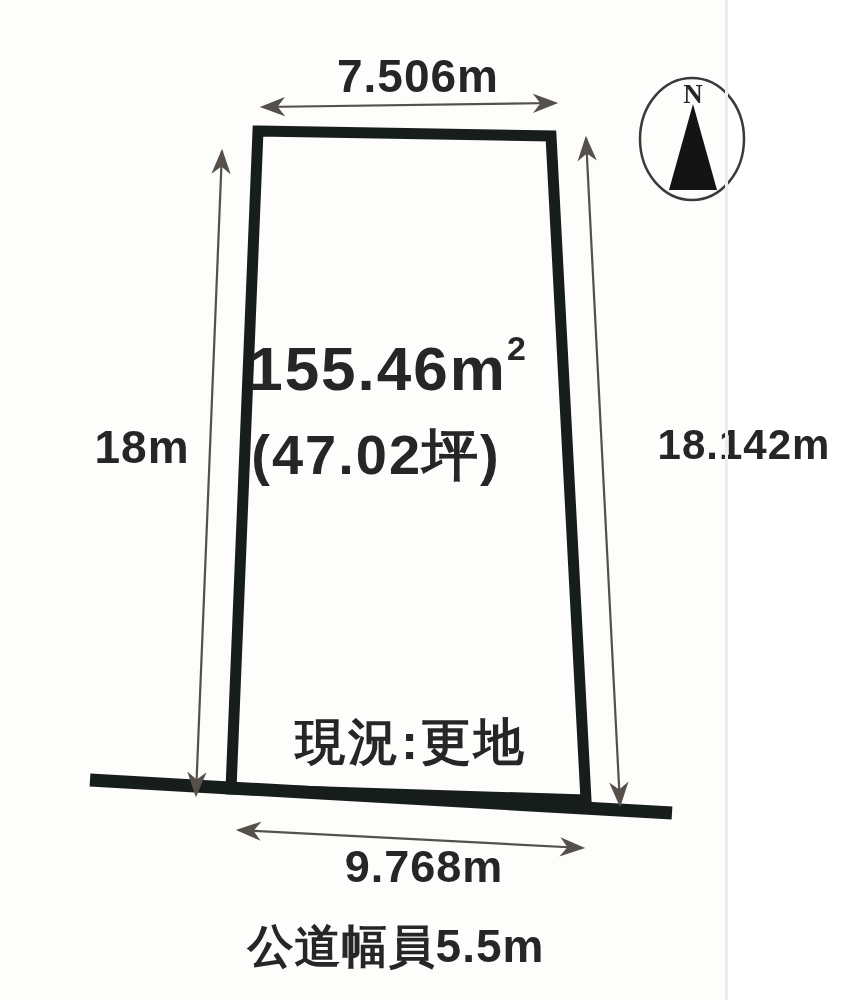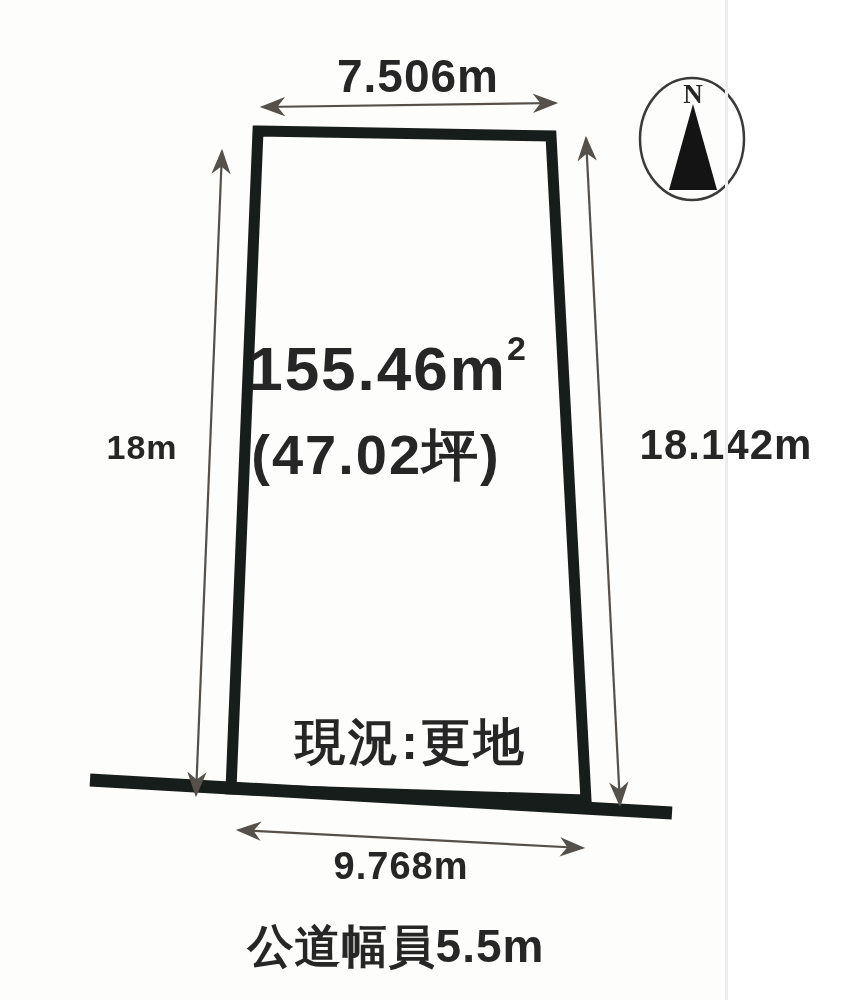--- a/index.html
+++ b/index.html
@@ -18,31 +18,31 @@
   .lbl {
     position: absolute;
     transform: translate(-50%, -50%);
     color: #262626;
     font-weight: 600;
     white-space: nowrap;
     letter-spacing: 1px;
     line-height: 1;
   }
   .lbl-dim-top    { left: 418px; top: 76px;  font-size: 46px; }
-  .lbl-side-left  { left: 142px; top: 447px; font-size: 34px; }
-  .lbl-side-right { left: 726px; top: 445px; font-size: 42px; }
+  .lbl-side-left  { left: 142px; top: 447px; font-size: 46px; }
+  .lbl-side-right { left: 744px; top: 445px; font-size: 42px; }
   .lbl-area-sqm   { left: 387px; top: 365px; font-size: 62px; letter-spacing: 2px; }
   .lbl-area-sqm .sup {
     font-size: 34px;
     vertical-align: 30px;
     letter-spacing: 0;
   }
   .lbl-area-tsubo { left: 376px; top: 455px; font-size: 56px; letter-spacing: 2px; }
   .lbl-status     { left: 411px; top: 742px; font-size: 50px; letter-spacing: 3px; }
-  .lbl-frontage   { left: 401px; top: 866px; font-size: 38px; }
+  .lbl-frontage   { left: 424px; top: 866px; font-size: 45px; }
   .lbl-road       { left: 396px; top: 946px; font-size: 46px; letter-spacing: 1px; }
   .lbl-compass-n  {
     left: 693px; top: 94px; font-size: 27px;
     font-family: "Liberation Serif", "DejaVu Serif", serif;
     font-weight: 700; letter-spacing: 0;
   }
   .scan-edge {
     position: absolute; right: 0; top: 0;
     width: 3px; height: 100%;
     background: #ececea;

